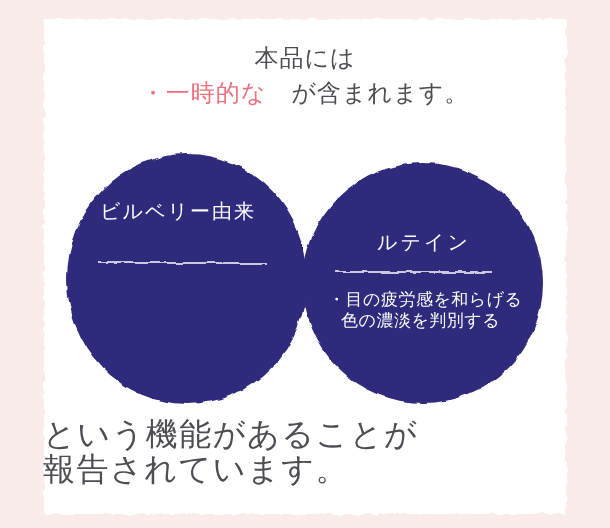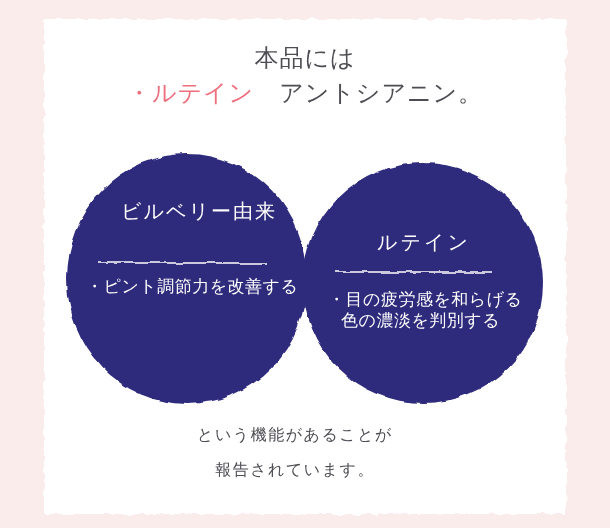--- a/index.html
+++ b/index.html
@@ -26,33 +26,33 @@
     text-align:center;
     font-size:24px;line-height:35px;letter-spacing:1px;
     font-weight:500;color:var(--text_dark);
   }
   .pink{color:var(--accent_pink);}
 
   .circle-title{
     text-align:center;color:var(--text_light);
     font-size:20px;line-height:30px;letter-spacing:2px;font-weight:500;
   }
-  .left-title{left:78px;top:196px;width:242px;}
+  .left-title{left:57px;top:196px;width:242px;}
   .right-title{left:323px;top:227px;width:202px;letter-spacing:3px;}
 
   .bullets{color:var(--text_light);font-size:17px;font-weight:500;letter-spacing:0.5px;}
   .left-bullets{left:86px;top:277px;line-height:19px;}
   .left-bullets .bullet-item + .bullet-item{margin-top:8px;}
   .right-bullets{left:328px;top:289px;line-height:21px;}
   .bullet-line2{padding-left:13px;}
 
   .footer{
-    left:33px;top:417px;width:524px;
-    text-align:center;
-    font-size:16px;line-height:35px;letter-spacing:1.5px;
+    left:43px;top:417px;width:524px;
+    text-align:left;
+    font-size:32px;line-height:35px;letter-spacing:1.5px;
     font-weight:500;color:var(--text_dark);
   }
 </style>
 </head>
 <body>
 
 <div class="stage">
 
   <svg width="610" height="528" viewBox="0 0 610 528">
     <defs>
@@ -71,31 +71,28 @@
     <g filter="url(#roughShape)">
       <ellipse cx="187" cy="279" rx="120" ry="125" style="fill:var(--circle,#2e2a7c)"></ellipse>
       <ellipse cx="423" cy="283" rx="120" ry="120" style="fill:var(--circle,#2e2a7c)"></ellipse>
       <line x1="97" y1="263" x2="267" y2="263" style="stroke:var(--text_light,#fff)" stroke-width="1.6"></line>
       <line x1="335" y1="272" x2="492" y2="272" style="stroke:var(--text_light,#fff)" stroke-width="1.6"></line>
     </g>
   </svg>
 
   <div class="layer header">
     <div>本品には</div>
-    <div><span class="pink">・ルテイン</span><span>　アントシアニン。</span></div>
+    <div><span class="pink">・一時的な</span><span>　が含まれます。</span></div>
   </div>
 
   <div class="layer circle-title left-title">
     <div>ビルベリー由来</div>
   </div>
 
   <div class="layer bullets left-bullets">
-    <div class="bullet-item">
-      <div>・ピント調節力を改善する</div>
-    </div>
   </div>
 
   <div class="layer circle-title right-title">
     <div>ルテイン</div>
   </div>
 
   <div class="layer bullets right-bullets">
     <div class="bullet-item">
       <div>・目の疲労感を和らげる</div>
       <div class="bullet-line2">色の濃淡を判別する</div>

